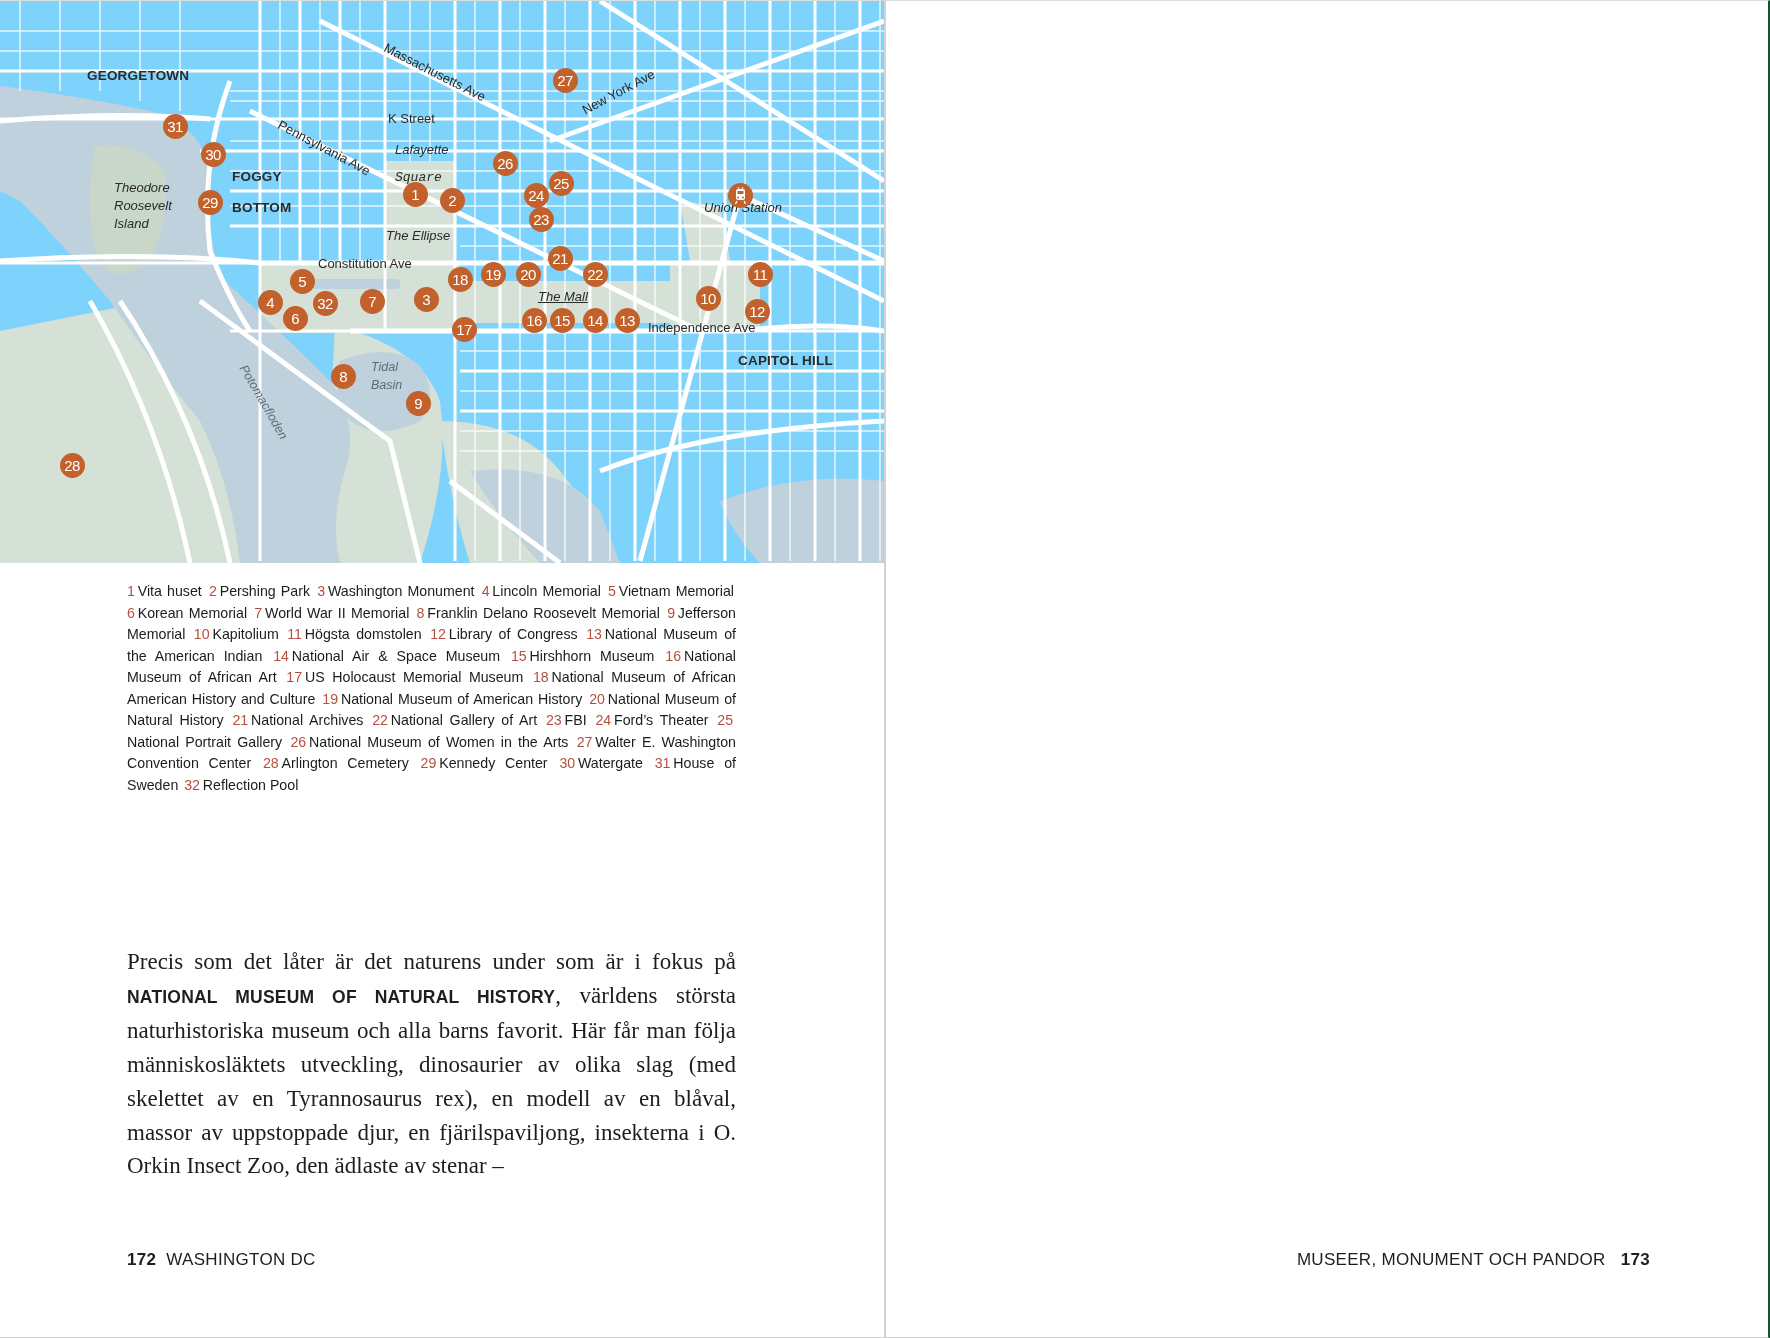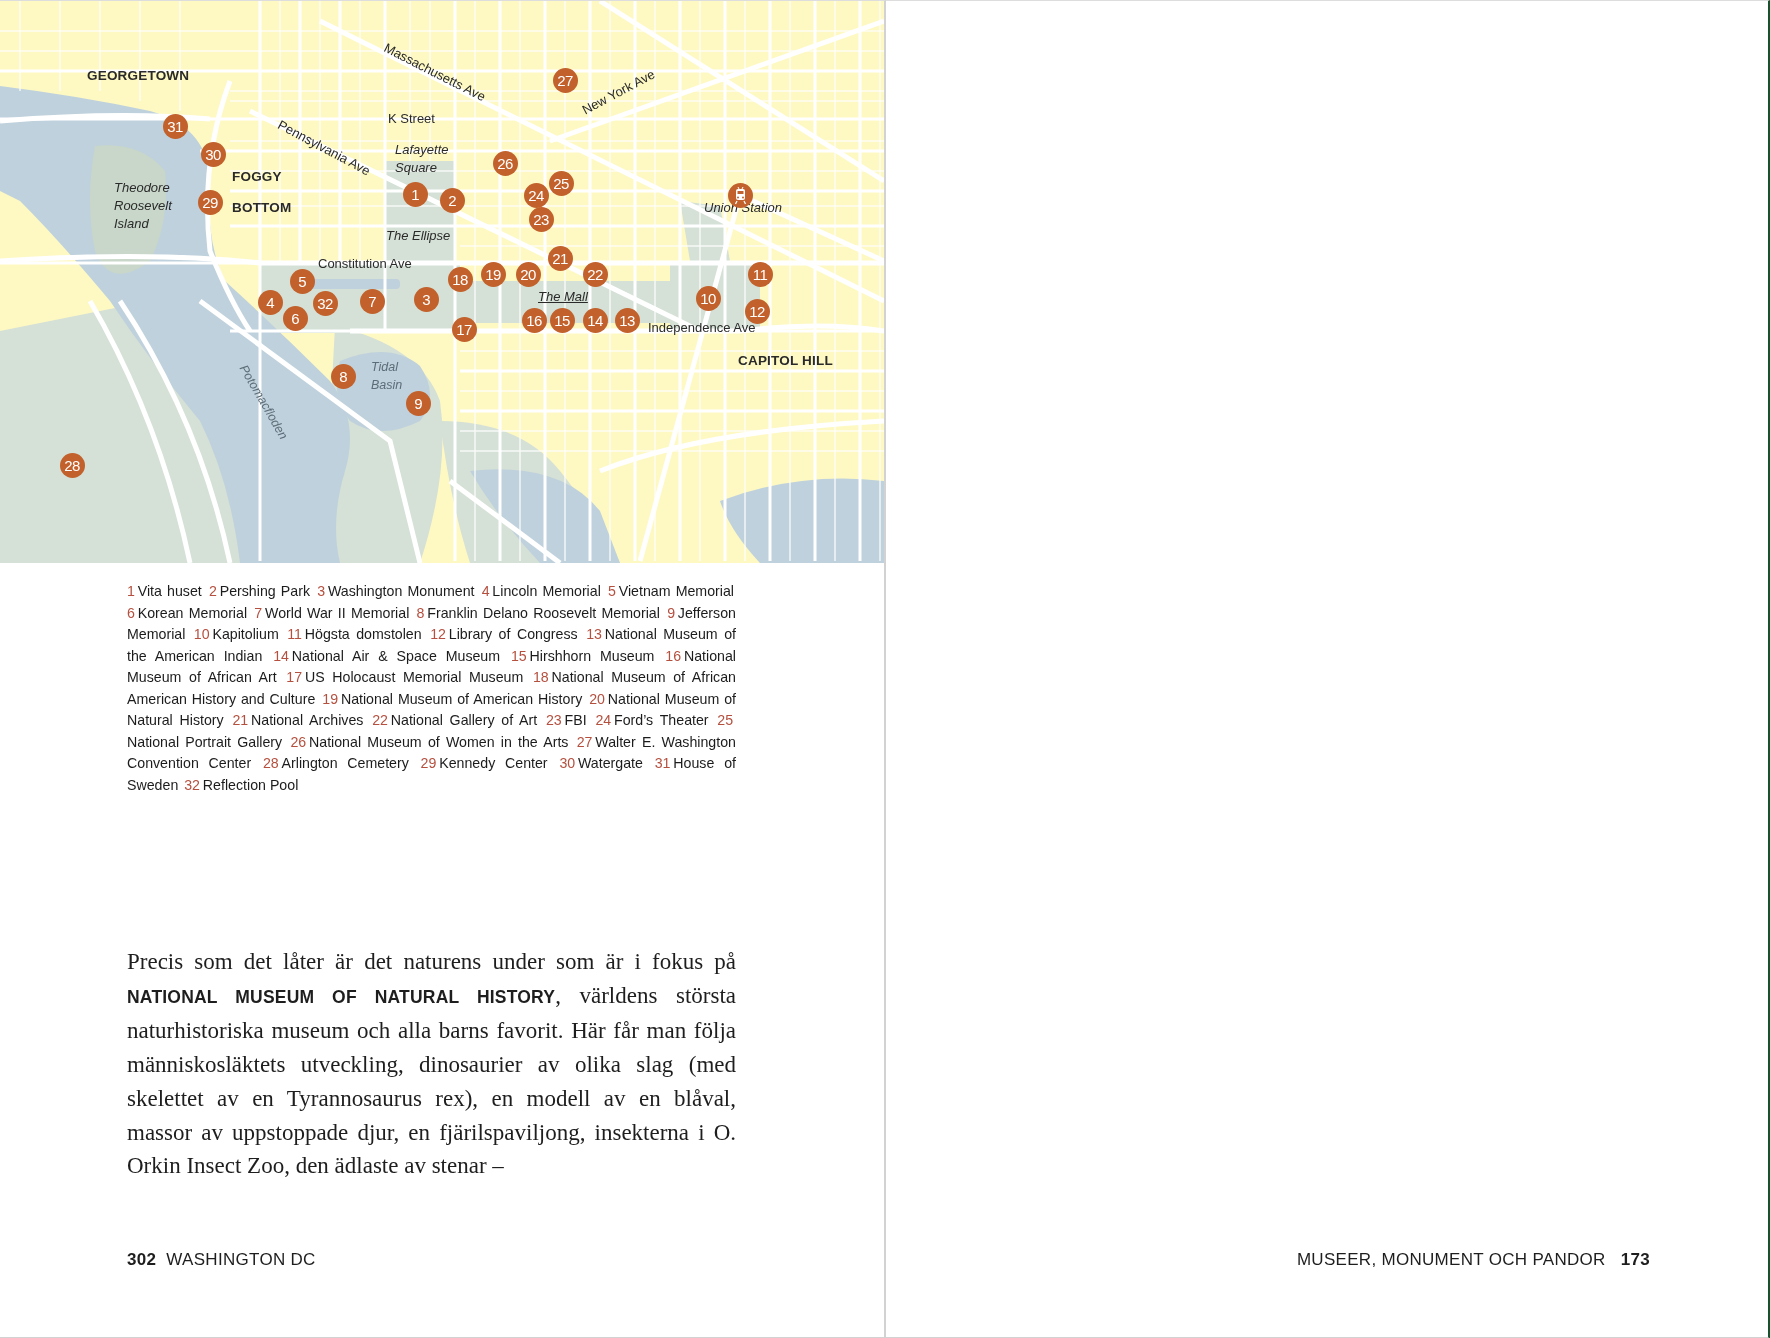--- a/index.html
+++ b/index.html
@@ -1,21 +1,21 @@
 <!DOCTYPE html>
 <html><head>
 <meta charset="utf-8">
 <style>
   html,body{margin:0;padding:0;background:#fff;}
   body{width:1770px;height:1338px;position:relative;overflow:hidden;font-family:"Liberation Serif",serif;color:#222;}
   .page{position:absolute;top:0;height:1336px;background:#fff;}
   #left-page{left:0;width:884px;border-right:2px solid #d2d2d2;border-top:1px solid #ddd;}
   #right-page{left:886px;width:882px;border-right:2px solid #14532d;border-top:1px solid #ddd;border-bottom:2px solid #d2d2d2;}
   #left-page{border-bottom:2px solid #d2d2d2;}
-  #map{position:absolute;left:0;top:0;width:884px;height:562px;overflow:hidden;background:#fef9c3;}
+  #map{position:absolute;left:0;top:0;width:884px;height:562px;overflow:hidden;background:#7dd3fc;}
   #map svg.base{position:absolute;left:0;top:0;}
   .mlabel{position:absolute;font-family:"Liberation Sans",sans-serif;font-size:13px;color:#2a2a2a;white-space:nowrap;line-height:1;}
   .mlabel.caps{font-weight:bold;font-size:13.5px;letter-spacing:0.2px;}
   .mlabel.it{font-style:italic;font-size:13px;}
   .mlabel.water{font-style:italic;color:#5d6d78;font-size:12.5px;}
   .marker{position:absolute;width:25px;height:25px;margin-left:-12.5px;margin-top:-12.5px;border-radius:50%;background:#c2612b;color:#fff;font-family:"Liberation Sans",sans-serif;font-size:15px;line-height:25px;text-align:center;letter-spacing:-0.6px;}
   .station{position:absolute;left:728px;top:182px;width:25px;height:25px;border-radius:50%;background:#c2612b;}
   #legend{position:absolute;left:127px;top:580px;width:609px;font-family:"Liberation Sans",sans-serif;font-size:14.2px;line-height:21.5px;text-align:justify;color:#1c1c1c;}
   #legend .num{color:#b5503f;}
   #legend .entry{margin-right:2px;}
@@ -82,21 +82,21 @@
     <div class="mlabel caps" style="left:738px;top:353px;text-align:center;">CAPITOL HILL</div>
 
     <div class="mlabel" style="left:388px;top:111px;">K Street</div>
     <div class="mlabel" style="left:388px;top:40px;transform:rotate(27deg);transform-origin:left top;">Massachusetts Ave</div>
     <div class="mlabel" style="left:580px;top:104px;transform:rotate(-28deg);transform-origin:left top;">New York Ave</div>
     <div class="mlabel" style="left:282px;top:117px;transform:rotate(28deg);transform-origin:left top;">Pennsylvania Ave</div>
     <div class="mlabel" style="left:318px;top:256px;text-align:center;">Constitution Ave</div>
     <div class="mlabel" style="left:648px;top:320px;">Independence Ave</div>
 
     <div class="mlabel it" style="left:395px;top:142px;">Lafayette</div>
-    <div class="mlabel it" style="left:395px;top:160px;">Square</div>
+    <div class="mlabel it" style="left:395px;top:170px;font-family:Liberation Mono, monospace;">Square</div>
     <div class="mlabel it" style="left:386px;top:228px;">The Ellipse</div>
     <div class="mlabel it" style="left:538px;top:289px;text-decoration:underline;">The Mall</div>
     <div class="mlabel it" style="left:704px;top:164px;margin-top:36px;">Union Station</div>
     <div class="mlabel it" style="left:114px;top:180px;">Theodore</div>
     <div class="mlabel it" style="left:114px;top:198px;">Roosevelt</div>
     <div class="mlabel it" style="left:114px;top:216px;">Island</div>
     <div class="mlabel water" style="left:371px;top:360px;">Tidal</div>
     <div class="mlabel water" style="left:371px;top:378px;">Basin</div>
     <div class="mlabel water" style="left:248px;top:362px;transform:rotate(60deg);transform-origin:left top;">Potomacfloden</div>
 
@@ -147,21 +147,21 @@
       </div>
   </div>
 
   <div id="legend"><span class="entry"><span class="num">1</span> <span>Vita huset</span></span> <span class="entry"><span class="num">2</span> <span>Pershing Park</span></span> <span class="entry"><span class="num">3</span> <span>Washington Monument</span></span> <span class="entry"><span class="num">4</span> <span>Lincoln Memorial</span></span> <span class="entry"><span class="num">5</span> <span>Vietnam Memorial</span></span> <span class="entry"><span class="num">6</span> <span>Korean Memorial</span></span> <span class="entry"><span class="num">7</span> <span>World War II Memorial</span></span> <span class="entry"><span class="num">8</span> <span>Franklin Delano Roosevelt Memorial</span></span> <span class="entry"><span class="num">9</span> <span>Jefferson Memorial</span></span> <span class="entry"><span class="num">10</span> <span>Kapitolium</span></span> <span class="entry"><span class="num">11</span> <span>Högsta domstolen</span></span> <span class="entry"><span class="num">12</span> <span>Library of Con­gress</span></span> <span class="entry"><span class="num">13</span> <span>National Museum of the American Indian</span></span> <span class="entry"><span class="num">14</span> <span>National Air &amp; Space Museum</span></span> <span class="entry"><span class="num">15</span> <span>Hirshhorn Museum</span></span> <span class="entry"><span class="num">16</span> <span>National Museum of African Art</span></span> <span class="entry"><span class="num">17</span> <span>US Holocaust Memorial Museum</span></span> <span class="entry"><span class="num">18</span> <span>National Museum of African American History and Culture</span></span> <span class="entry"><span class="num">19</span> <span>National Museum of American History</span></span> <span class="entry"><span class="num">20</span> <span>National Museum of Natural History</span></span> <span class="entry"><span class="num">21</span> <span>National Archives</span></span> <span class="entry"><span class="num">22</span> <span>National Gallery of Art</span></span> <span class="entry"><span class="num">23</span> <span>FBI</span></span> <span class="entry"><span class="num">24</span> <span>Ford’s Theater</span></span> <span class="entry"><span class="num">25</span> <span>National Portrait Gal­lery</span></span> <span class="entry"><span class="num">26</span> <span>National Museum of Women in the Arts</span></span> <span class="entry"><span class="num">27</span> <span>Walter E. Washington Convention Center</span></span> <span class="entry"><span class="num">28</span> <span>Arlington Cemetery</span></span> <span class="entry"><span class="num">29</span> <span>Kennedy Center</span></span> <span class="entry"><span class="num">30</span> <span>Watergate</span></span> <span class="entry"><span class="num">31</span> <span>House of Sweden</span></span> <span class="entry"><span class="num">32</span> <span>Reflection Pool</span></span> </div>
 
   <div id="left-text" class="body">
     <span>Precis som det låter är det naturens under som är i fokus på </span><span class="sc">NATIONAL MUSEUM OF NATURAL HISTORY</span><span>, världens störs­ta naturhistoriska museum och alla barns favorit. Här får man följa människosläktets utveckling, dinosaurier av olika slag (med skelettet av en Tyrannosaurus rex), en modell av en blåval, massor av uppstoppade djur, en fjärilspaviljong, insekterna i O. Orkin Insect Zoo, den ädlaste av stenar –</span>
   </div>
 
   <div class="footer" style="left:127px;">
-    <b>302</b>&nbsp;&nbsp;<span>WASHINGTON DC</span>
+    <b>172</b>&nbsp;&nbsp;<span>WASHINGTON DC</span>
   </div>
 </div>
 
 <div class="page" id="right-page">
 
   <div class="footer" style="right:118px;">
     <span>MUSEER, MONUMENT OCH PANDOR</span>&nbsp;&nbsp;&nbsp;<b>173</b>
   </div>
 </div>
 

